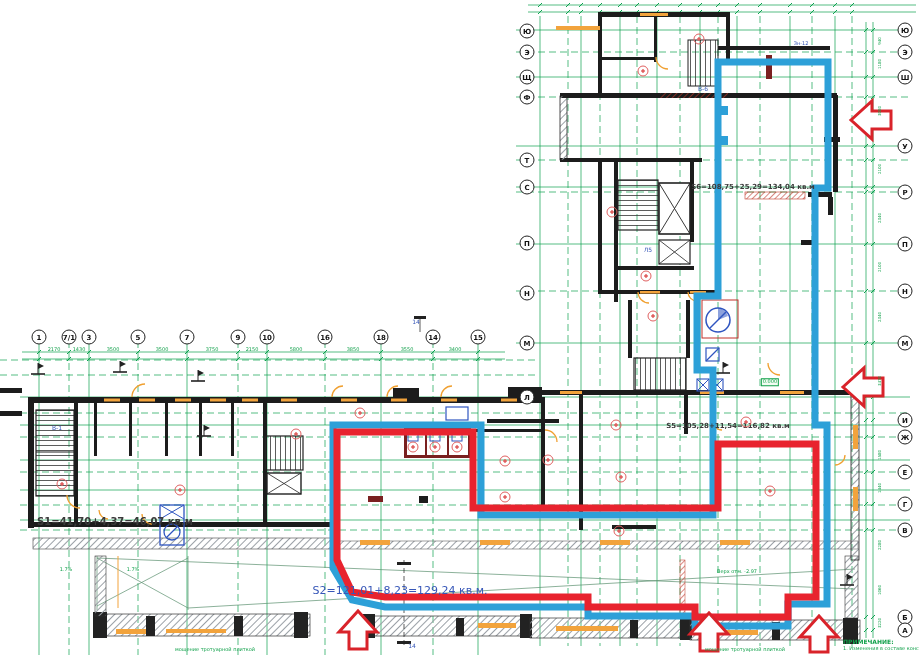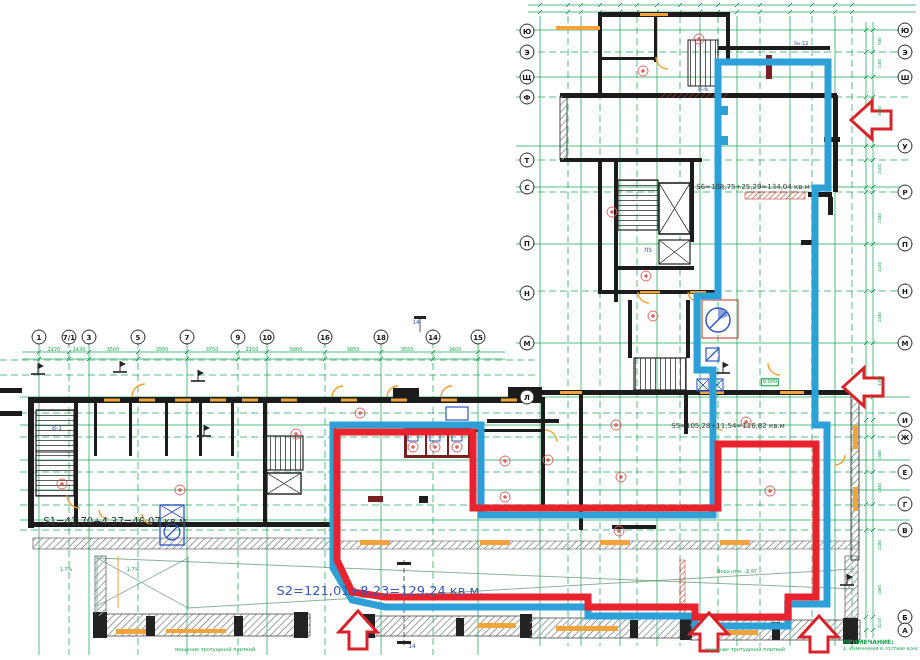--- a/index.html
+++ b/index.html
@@ -4,21 +4,21 @@
 <style>
   html,body{margin:0;padding:0;background:#fff;}
   .canvas{position:relative;width:920px;height:660px;background:#ffffff;overflow:hidden;
           font-family:"DejaVu Sans",sans-serif;}
   .canvas svg{position:absolute;left:0;top:0;}
   #gen-layer{position:absolute;left:0;top:0;width:100%;height:100%;}
   .bubble{position:absolute;width:15px;height:15px;border:1.2px solid #222;border-radius:50%;
           background:#fff;color:#111;font-size:7px;font-weight:bold;line-height:15px;
           text-align:center;transform:translate(-50%,-50%);box-sizing:border-box;}
   .ann{position:absolute;white-space:nowrap;transform:translate(-50%,-50%);line-height:1.1;}
-  .c-dark{color:#3a3a3a;}
+  .c-dark{color:#3a3a3a;font-weight:bold;}
   .c-blue{color:#3757b8;}
   .c-green{color:#12a14b;}
   .c-greenbox{color:#12a14b;border:1px solid #12a14b;background:#f2fcf2;padding:0 1px;}
   .dimnum{position:absolute;color:#12a14b;transform:translate(-50%,-50%);white-space:nowrap;}
   .dimnum.rot{transform:translate(-50%,-50%) rotate(-90deg);}
   .marker{position:absolute;width:9px;height:9px;border:1.4px solid #e06060;border-radius:50%;
           transform:translate(-50%,-50%);
           background:radial-gradient(circle,#e06060 0 1.4px,transparent 2px);}
   .notes{position:absolute;left:843px;top:638px;width:76px;overflow:hidden;}
   .notes-h{font-size:6px;color:#12a14b;font-weight:bold;white-space:nowrap;}
@@ -444,21 +444,21 @@
       <div class="bubble" style="left: 905px; top: 291px;">Н</div>
       <div class="bubble" style="left: 905px; top: 343px;">М</div>
       <div class="bubble" style="left: 905px; top: 420px;">И</div>
       <div class="bubble" style="left: 905px; top: 437px;">Ж</div>
       <div class="bubble" style="left: 905px; top: 472px;">Е</div>
       <div class="bubble" style="left: 905px; top: 504px;">Г</div>
       <div class="bubble" style="left: 905px; top: 530px;">В</div>
       <div class="bubble" style="left: 905px; top: 617px;">Б</div>
       <div class="bubble" style="left: 905px; top: 630px;">А</div>
       <div class="ann c-dark" style="left: 115px; top: 521px; font-size: 10px;">S1=41,70+4,37=46,07 кв.м</div>
-      <div class="ann c-blue" style="left: 380px; top: 591px; font-size: 13px;">S2=121,01+8,23=129,24 кв.м.</div>
+      <div class="ann c-blue" style="left: 400px; top: 591px; font-size: 11px;">S2=121,01+8,23=129,24 кв.м.</div>
       <div class="ann c-dark" style="left: 728px; top: 427px; font-size: 7px;">S5=105,28+11,54=116,82 кв.м</div>
       <div class="ann c-dark" style="left: 753px; top: 188px; font-size: 7px;">S6=108,75+25,29=134,04 кв.м</div>
       <div class="ann c-blue" style="left: 57px; top: 428px; font-size: 6px;">В-1</div>
       <div class="ann c-blue" style="left: 703px; top: 89px; font-size: 6px;">В-6</div>
       <div class="ann c-blue" style="left: 648px; top: 250px; font-size: 6px;">Л5</div>
       <div class="ann c-blue" style="left: 801px; top: 44px; font-size: 5px;">Зн-12</div>
       <div class="ann c-blue" style="left: 416px; top: 322px; font-size: 6px;">14</div>
       <div class="ann c-blue" style="left: 412px; top: 646px; font-size: 6px;">14</div>
       <div class="ann c-green" style="left: 66px; top: 570px; font-size: 5px;">1.7%</div>
       <div class="ann c-green" style="left: 133px; top: 570px; font-size: 5px;">1.7%</div>

